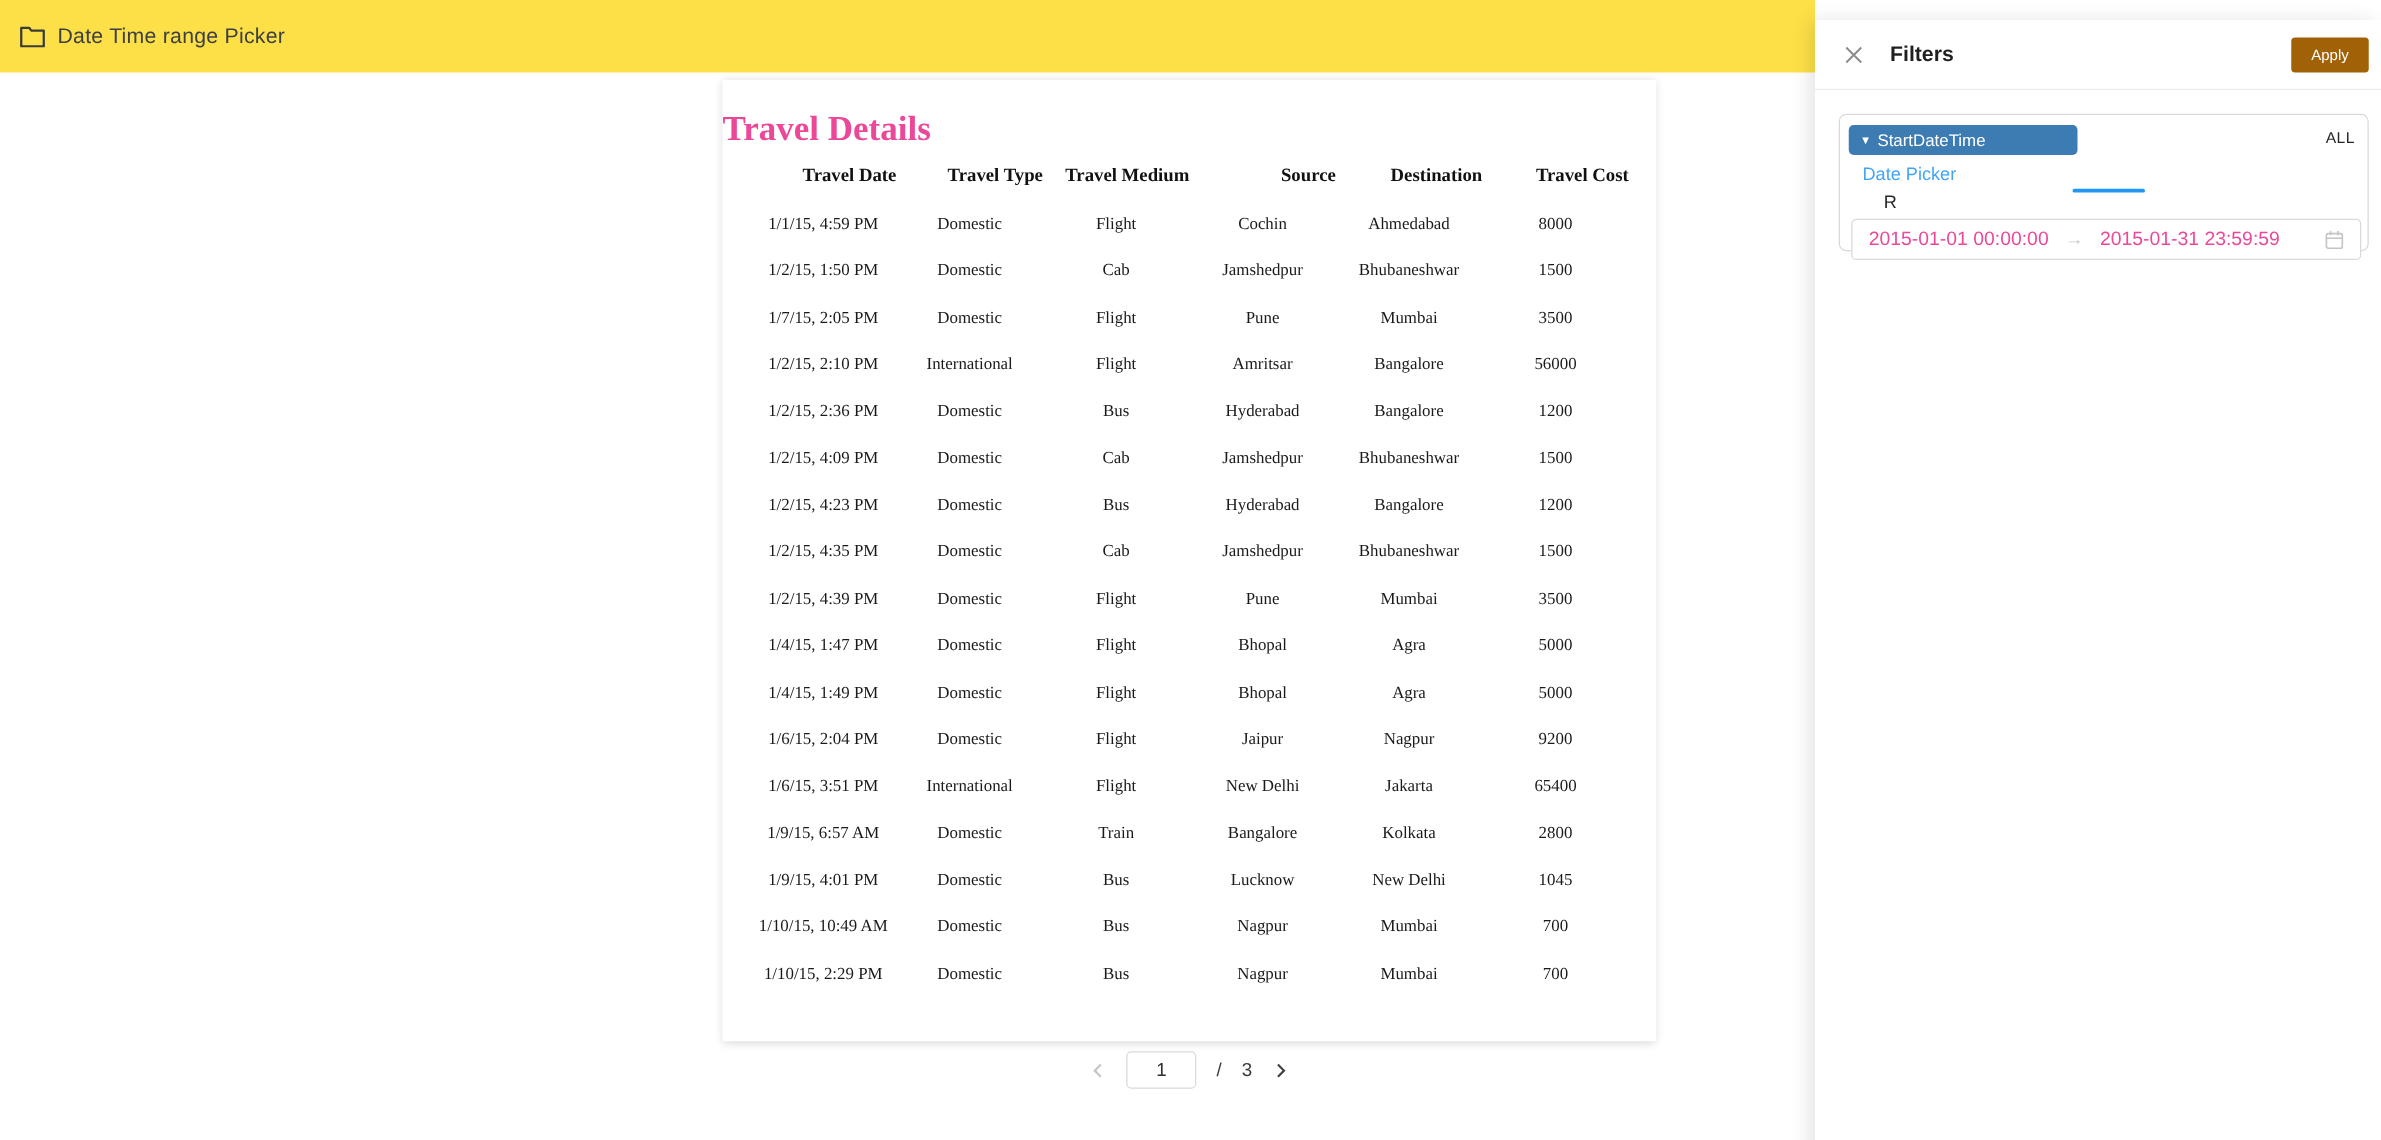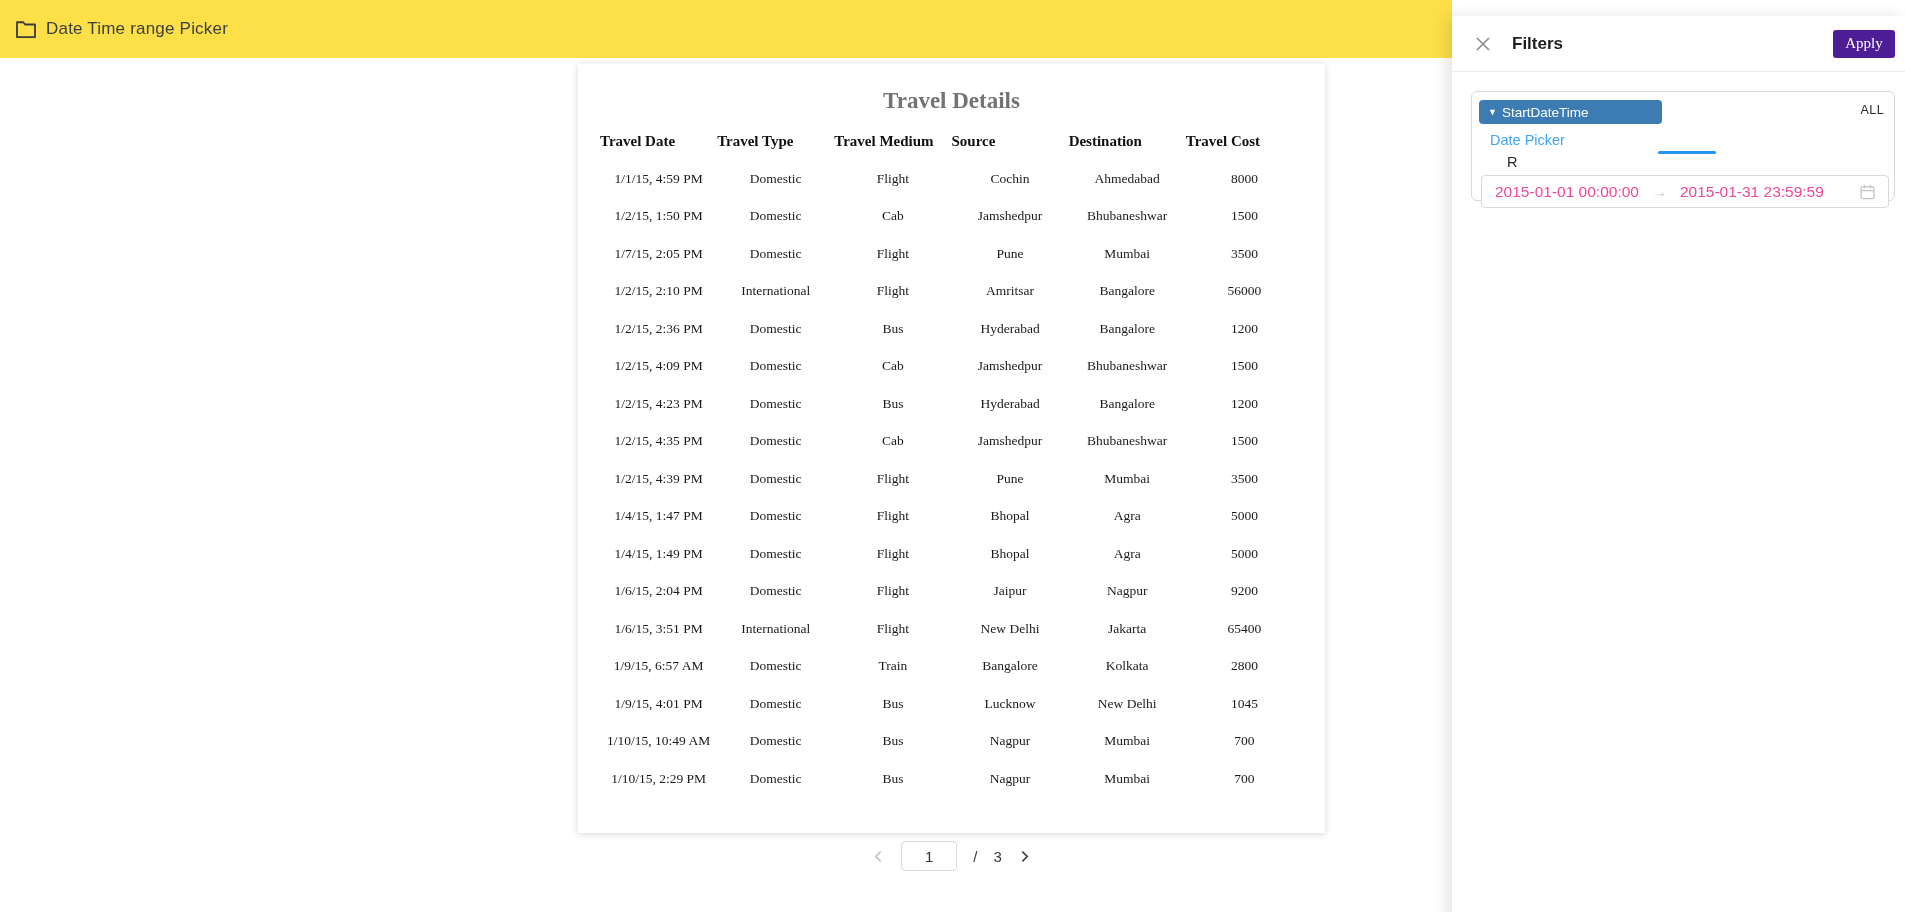--- a/index.html
+++ b/index.html
@@ -8,46 +8,46 @@
 
   
   .header-bar { position:absolute; left:0; top:0; width:1452px; height:58px;
                 background:#fde047; display:flex; align-items:center; padding-left:15px; }
   .folder-icon { width:22px; height:18px; margin-right:9px; flex:none; }
   .header-title { font-size:17px; color:#3c4043; letter-spacing:.2px; }
 
   
   .report-card { position:absolute; left:578px; top:64px; width:747px; height:769px;
                  background:#fff; box-shadow:0 1px 7px rgba(0,0,0,.16); overflow:hidden; }
-  .report-title { padding-top:24px; height:50px; text-align:center;
-                  font-family:"Liberation Serif", serif; font-weight:bold; font-size:23px; color:#737373; }
+  .report-title { padding-top:24px; height:50px; text-align:left;
+                  font-family:"Liberation Serif", serif; font-weight:bold; font-size:28px; color:#ec4899; }
   table.report { width:calc(100% - 44px); margin:8px 22px 0; border-collapse:collapse; table-layout:fixed; }
   table.report th { font-family:"Liberation Serif", serif; font-weight:bold; font-size:15px;
-                    color:#111; height:38px; text-align:left; vertical-align:middle; }
+                    color:#111; height:38px; text-align:right; vertical-align:middle; }
   table.report td { font-family:"Liberation Serif", serif; font-size:13.5px; color:#1a1a1a;
                     height:37.5px; text-align:center; vertical-align:middle; white-space:nowrap; }
 
   
   .pagination { position:absolute; left:578px; top:838px; width:747px; height:36px;
                 display:flex; align-items:center; justify-content:center; gap:16px; }
   .pg-chevron { width:13px; height:13px; cursor:pointer; }
   .page-box { width:56px; height:30px; border:1px solid #d9d9d9; border-radius:4px; background:#fff;
               display:flex; align-items:center; justify-content:center;
               font-size:15px; color:#2f2f2f; }
   .pg-sep, .pg-total { font-size:15px; color:#3a3a3a; }
 
   
   .panel { position:absolute; left:1452px; top:16px; width:453px; height:912px; background:#fff;
            box-shadow:-6px 0 14px rgba(0,0,0,.10); }
   .panel-header { height:56px; display:flex; align-items:center;
                   padding:0 10px 0 23px; border-bottom:1px solid #ececec; }
   .close-icon { width:16px; height:16px; cursor:pointer; flex:none; }
   .panel-title { margin-left:21px; font-size:17px; font-weight:bold; color:#1f1f1f; }
-  .apply-btn { margin-left:auto; width:62px; height:28px; background:#4c1d95; border:none;
-               border-radius:3px; color:#fff; font-size:15px; font-family:Liberation Serif, serif; cursor:pointer; }
+  .apply-btn { margin-left:auto; width:62px; height:28px; background:#a16207; border:none;
+               border-radius:3px; color:#fff; font-size:12px; font-family:Liberation Sans, sans-serif; cursor:pointer; }
 
   .filter-box { position:absolute; left:19px; top:75px; width:424px; height:110px;
                 border:1px solid #d9d9d9; border-radius:6px; padding:8px 10px 0 7px; }
   .field-row { display:flex; align-items:flex-start; }
   .field-btn { width:183px; height:24px; background:#3d7cb2; border:none; border-radius:4px;
                display:flex; align-items:center; padding-left:9px; cursor:pointer;
                color:#fff; font-size:13.5px; font-family:inherit; }
   .caret-down-icon { font-size:9px; margin-right:5px; color:#fff; }
   .scope-label { margin-left:auto; margin-top:3px; font-size:12.5px; color:#262626;
                  letter-spacing:.4px; cursor:pointer; }

